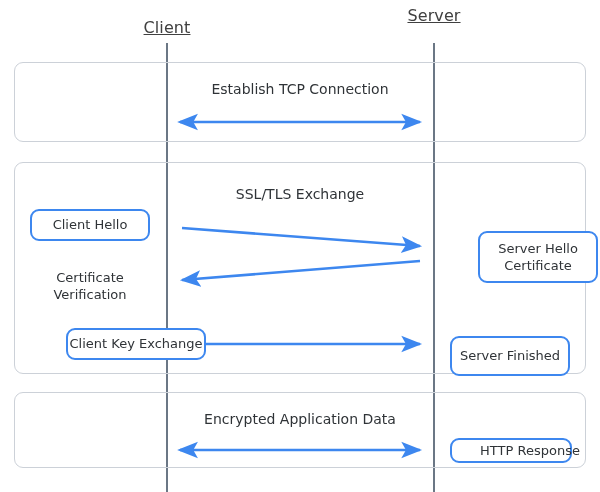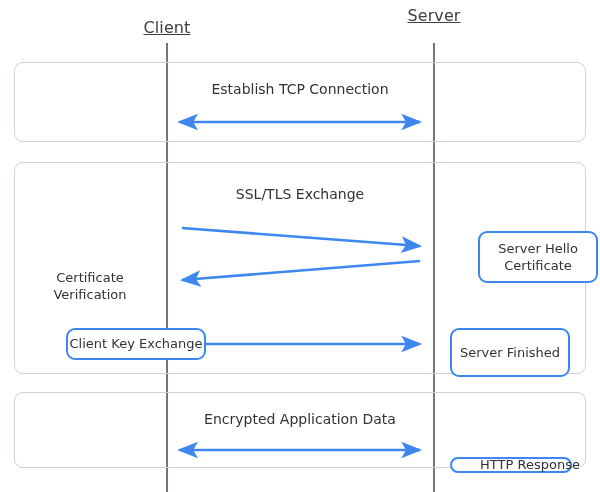--- a/index.html
+++ b/index.html
@@ -95,22 +95,22 @@
     background: transparent;
   }
   .node-line { display: block; }
 
   .node-client-hello   { left: 30px;  top: 209px; width: 120px; height: 32px; }
   .node-cert-verify    { left: 30px;  top: 262px; width: 120px; height: 48px; }
   .node-client-key-x   { left: 20px;  top: 328px; width: 140px; height: 32px; margin-left: 46px; }
   .node-http-get       { left: 30px;  top: 434px; width: 120px; height: 32px; }
 
   .node-server-hello   { left: 450px; top: 231px; width: 120px; height: 52px; margin-left: 28px; }
-  .node-server-fin     { left: 450px; top: 328px; width: 120px; height: 49px; }
-  .node-http-response  { left: 450px; top: 457px; width: 122px; height: 16px; padding-left: 38px; }
+  .node-server-fin     { left: 450px; top: 336px; width: 120px; height: 40px; }
+  .node-http-response  { left: 450px; top: 438px; width: 122px; height: 25px; padding-left: 38px; }
 
   
   #arrows {
     position: absolute;
     left: 0; top: 0;
     width: 600px;
     height: 492px;
     pointer-events: none;
   }
 </style>
@@ -147,20 +147,23 @@
 
     <line x1="182" y1="228" x2="420" y2="246" stroke="#3d87ef" stroke-width="2.6" marker-end="url(#arrowEnd)"></line>
 
     <line x1="420" y1="261" x2="182" y2="280" stroke="#3d87ef" stroke-width="2.6" marker-end="url(#arrowEnd)"></line>
 
     <line x1="180" y1="344" x2="420" y2="344" stroke="#3d87ef" stroke-width="2.6" marker-start="url(#arrowStart)" marker-end="url(#arrowEnd)"></line>
 
     <line x1="180" y1="450" x2="420" y2="450" stroke="#3d87ef" stroke-width="2.6" marker-start="url(#arrowStart)" marker-end="url(#arrowEnd)"></line>
   </svg>
 
+  <div class="node node-client-hello">
+    <span class="node-line">Client Hello</span>
+  </div>
 
   <div class="node plain node-cert-verify">
     <span class="node-line">Certificate</span>
     <span class="node-line">Verification</span>
   </div>
 
   <div class="node node-client-key-x">
     <span class="node-line">Client Key Exchange</span>
   </div>
 

